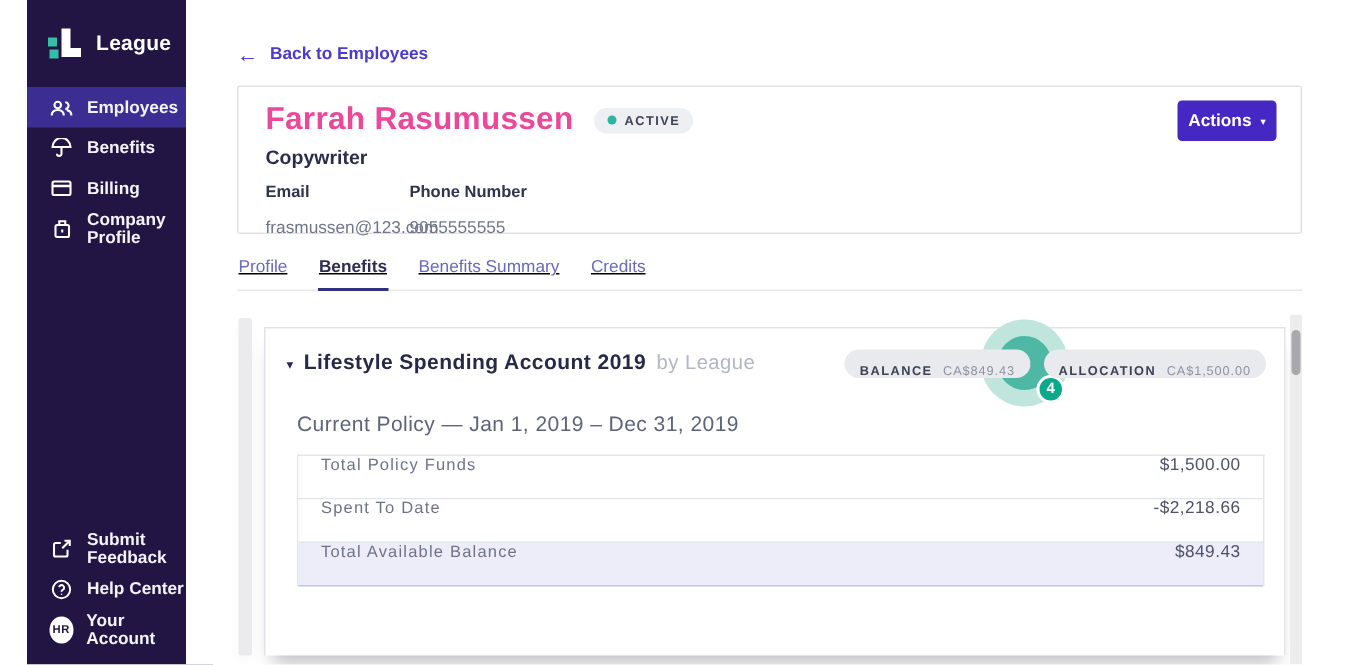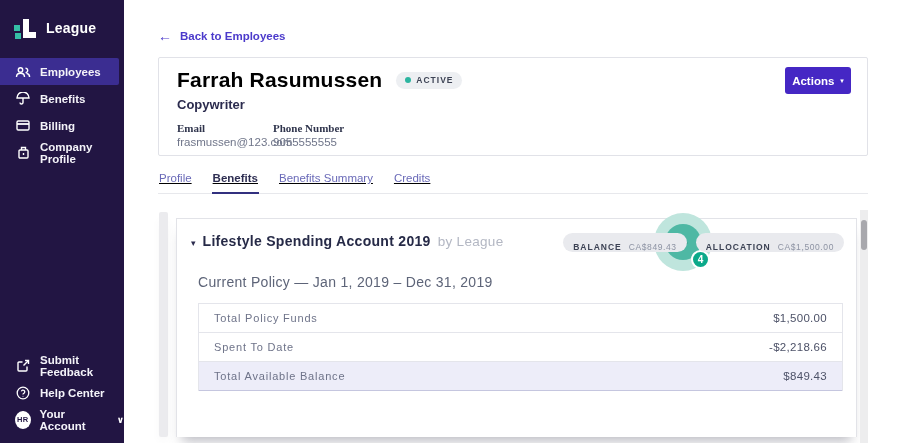--- a/index.html
+++ b/index.html
@@ -1,21 +1,21 @@
 <!DOCTYPE html>
 <html><head>
 <meta charset="utf-8">
 <style>
   * { margin:0; padding:0; box-sizing:border-box; }
   html,body { width:900px; height:443px; overflow:hidden; background:#fff;
     font-family:"Liberation Sans","DejaVu Sans",sans-serif; }
   #app { position:relative; width:900px; height:443px; background:#ffffff; }
 
   
-  .sidebar { position:absolute; left:0; top:0; width:124px; height:443px;
+  .sidebar { position:absolute; left:18px; top:0; width:124px; height:443px;
     background:#221543; color:#fff; }
   .logo { position:absolute; left:14px; top:16px; display:flex; align-items:center; gap:8px; }
   .logomark { position:relative; width:24px; height:24px; }
   .logomark .b { position:absolute; }
   .logo-text { font-size:14px; font-weight:bold; letter-spacing:.2px; color:#fff; }
   .nav { position:absolute; left:0; top:58px; width:100%; display:flex; flex-direction:column; }
   .nav-item { display:flex; align-items:center; gap:9px; height:27px; padding-left:15px;
     font-size:11.5px; font-weight:bold; color:#f4f3f9; cursor:pointer; }
   .nav-item.active { background:#3b2d91; margin-right:5px; border-radius:0 2px 2px 0; }
   .nav-icon { width:16px; height:16px; display:flex; align-items:center; justify-content:center; flex:0 0 16px; }
@@ -28,30 +28,30 @@
 
   
   .main { position:absolute; left:124px; top:0; width:776px; height:443px; background:#fff; }
   .back-link { position:absolute; left:34px; top:29px; display:flex; align-items:center; gap:8px;
     color:#4b3acb; font-size:11.5px; font-weight:bold; cursor:pointer; }
   .back-arrow { font-size:14px; line-height:1; }
 
   .emp-card { position:absolute; left:34px; top:57px; width:710px; height:99px;
     background:#fff; border:1px solid #e1e2e8; border-radius:2px; }
   .emp-name-row { position:absolute; left:18px; top:10px; display:flex; align-items:center; gap:14px; }
-  .emp-name { font-size:21px; font-weight:bold; color:#000000; letter-spacing:.2px; }
+  .emp-name { font-size:21px; font-weight:bold; color:#ec4899; letter-spacing:.2px; }
   .status-pill { display:flex; align-items:center; gap:5px; background:#edeff2; border-radius:9px;
     height:17px; padding:0 9px; }
   .status-dot { width:6px; height:6px; border-radius:50%; background:#2cb5a0; }
   .status-text { font-size:8.5px; font-weight:bold; letter-spacing:1px; color:#3e4455; }
   .emp-role { position:absolute; left:18px; top:39px; font-size:13px; font-weight:bold; color:#2b2b4e; }
   .contact-col { position:absolute; top:64px; }
   .contact-col.email { left:18px; }
   .contact-col.phone { left:114px; }
-  .contact-label { font-size:11px; font-weight:bold; color:#2f344c; margin-bottom:2px;font-family:Liberation Serif, serif; }
+  .contact-label { font-size:11px; font-weight:bold; color:#2f344c; margin-bottom:12px; }
   .contact-value { font-size:11.5px; color:#70768a; }
   .actions-btn { position:absolute; right:16px; top:9px; width:66px; height:27px; background:#4527c4;
     border:none; border-radius:3px; color:#fff; font-size:11.5px; font-weight:bold;
     display:flex; align-items:center; justify-content:center; gap:6px; cursor:pointer;
     font-family:inherit; }
   .actions-btn .tri { font-size:7px; }
 
   .tabs { position:absolute; left:34px; top:168px; width:710px; display:flex; gap:19px;
     border-bottom:1px solid #e7e8ec;text-decoration:underline; }
   .tab { font-size:11.5px; color:#6a6ab8; padding:4px 1px 8px; cursor:pointer; }
@@ -82,21 +82,21 @@
   .info-pill { display:flex; align-items:flex-end; gap:7px; background:#e9eaee; border-radius:10px;
     height:19px; padding:0 10px; }
   .info-pill .k { font-size:8.5px; font-weight:bold; letter-spacing:1px; color:#3c4254; }
   .info-pill .v { font-size:8.5px; letter-spacing:.6px; color:#8d93a3;margin-top:29px; }
 
   .policy-heading { position:absolute; left:21px; top:55px; font-size:14px; color:#5d6478;
     letter-spacing:.3px; }
 
   .funds-table { position:absolute; left:21px; top:84px; width:645px;
     border:1px solid #e4e5eb; border-bottom:none; }
-  .ft-row { display:flex; align-items:center; justify-content:space-between; height:29px;
+  .ft-row { display:flex; justify-content:space-between; height:29px;
     padding:0 15px; border-bottom:1px solid #e4e5eb; background:#fff; }
   .ft-row.highlight { background:#ededf9; border-bottom:1px solid #c5c6df; }
   .ft-label { font-size:11px; color:#6e7389; letter-spacing:.8px; }
   .ft-value { font-size:11.5px; color:#4d5268; letter-spacing:.3px; }
 
   .scrollbar { position:absolute; left:736px; top:210px; width:8px; height:233px; background:#ededee; }
   .scroll-thumb { position:absolute; left:1px; top:10px; width:6px; height:30px; background:#a8a8ad;
     border-radius:3px; }
 </style>
 </head>

